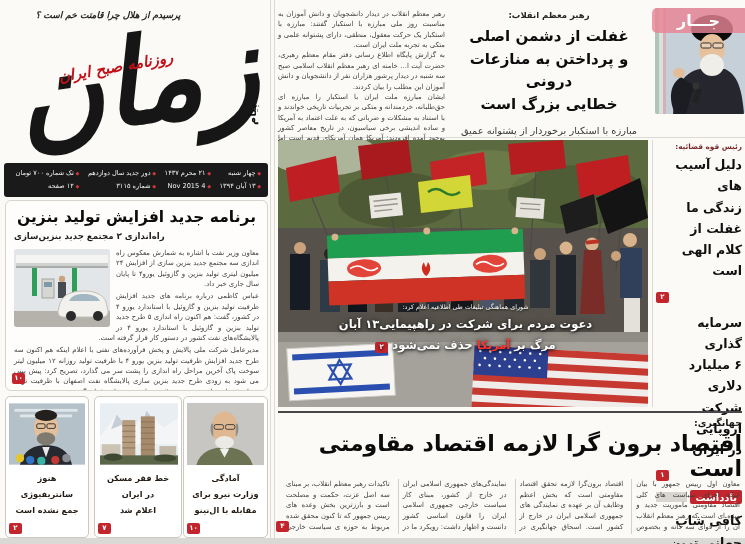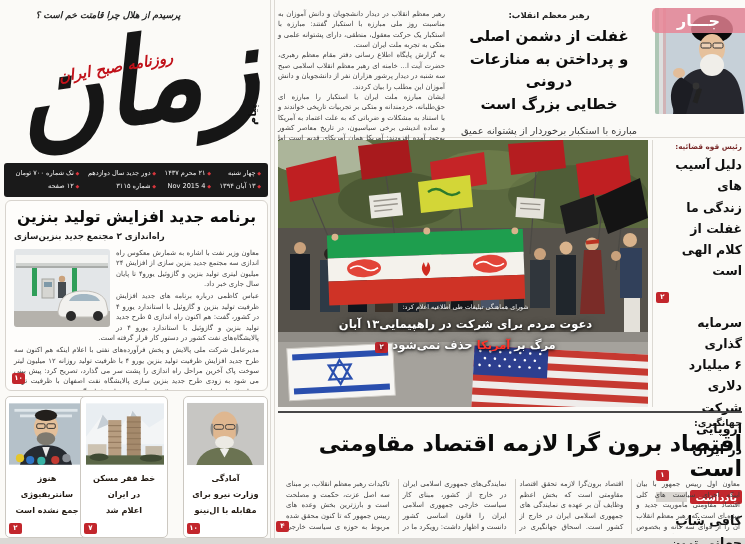--- a/index.html
+++ b/index.html
@@ -364,21 +364,21 @@
             <circle cx="64" cy="59" r="4.4" fill="#8a8f96"></circle>
           </g>
       </svg>
     </div>
     <div class="box-title">هنوز
 سانتریفیوژی
 جمع نشده است</div>
     <span class="badge box-badge">۲</span>
   </div>
 
-  <div class="box" style="left:80px;width:88px;">
+  <div class="box" style="left:94px;width:88px;">
     <div class="box-photo">
       <svg width="78" height="68" viewBox="0 0 84 66">
         <rect width="84" height="66" fill="#e9eef2"></rect>
         <polygon points="0,36 18,12 34,30 50,8 68,26 84,16 84,44 0,44" fill="#f3f5f6"></polygon>
         <polygon points="50,8 58,18 44,26" fill="#c2cbd2"></polygon>
           <polygon points="18,12 26,22 12,28" fill="#c6ced5"></polygon>
         <rect x="2" y="44" width="20" height="12" fill="#cdc3b2"></rect>
           <rect x="64" y="46" width="18" height="10" fill="#c2b8a6"></rect>
         <rect x="24" y="18" width="14" height="40" fill="#b79d80"></rect>
         <rect x="44" y="14" width="15" height="44" fill="#a58a6c"></rect>

